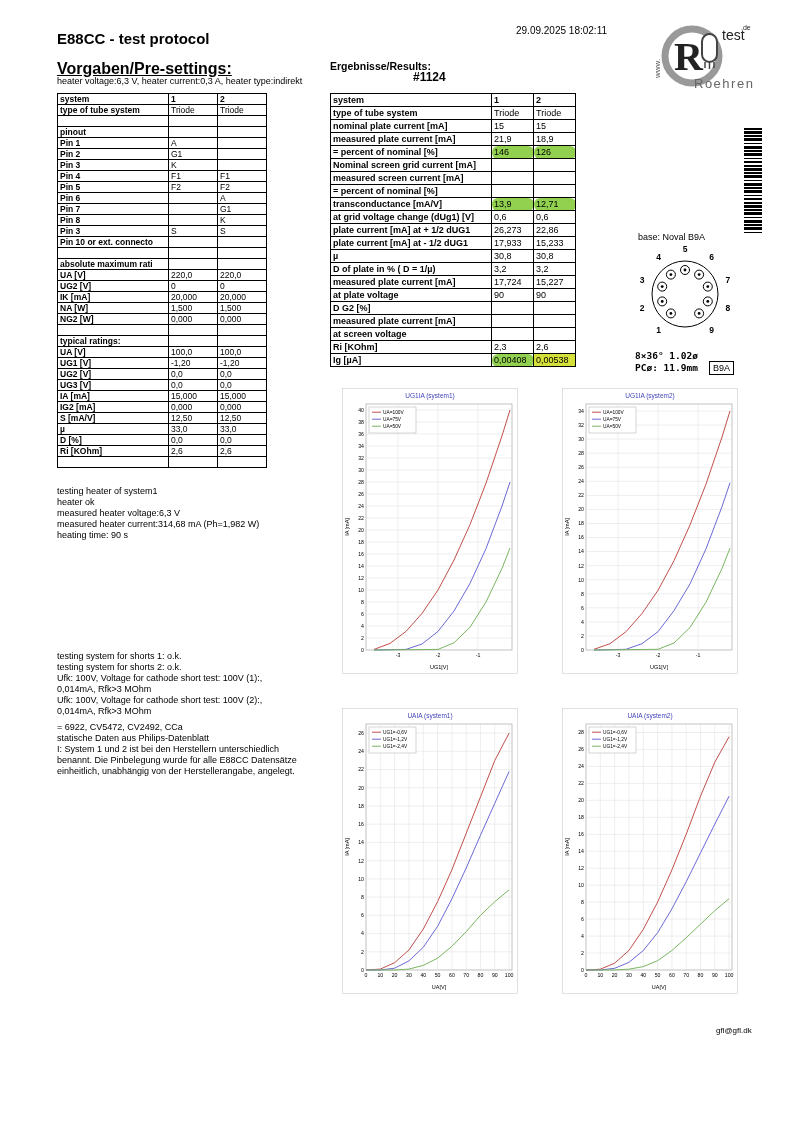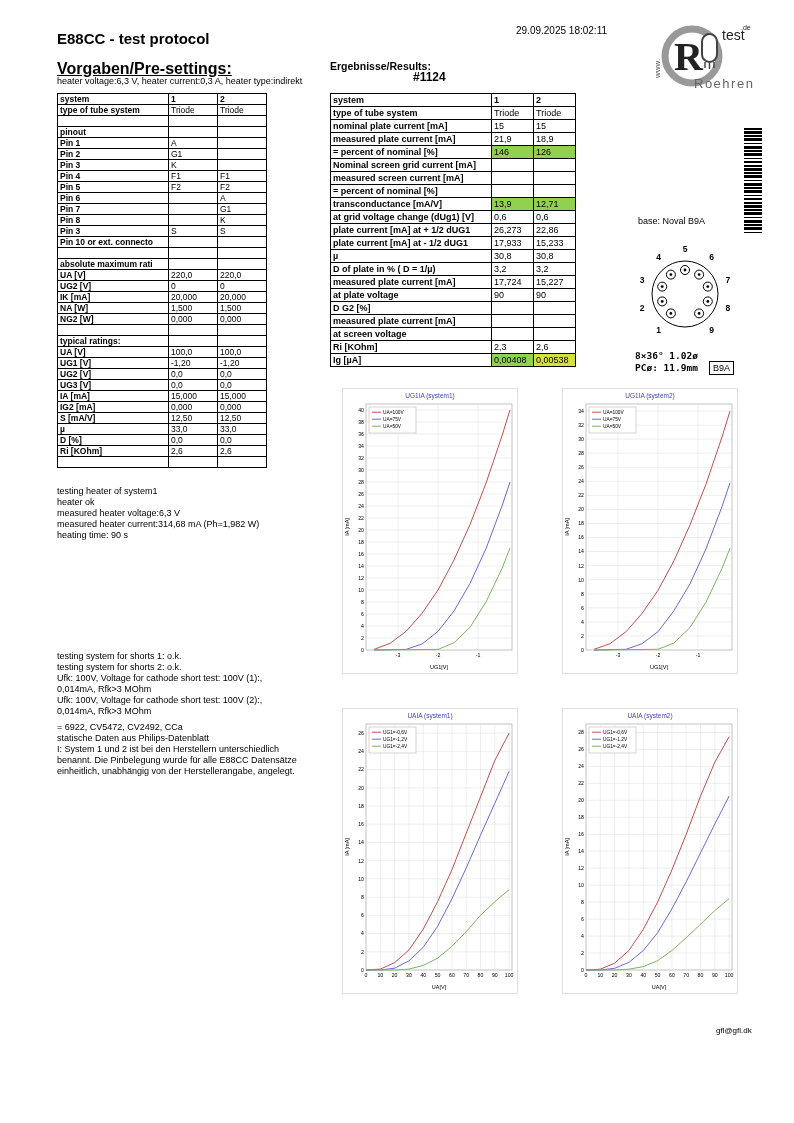--- a/index.html
+++ b/index.html
@@ -17,24 +17,24 @@
     background:repeating-linear-gradient(to bottom,#000 0px,#000 1.6px,#fff 1.6px,#fff 3px,#000 3px,#000 5.8px,#fff 5.8px,#fff 7.4px);}
   table{border-collapse:collapse;}
   .t-left{left:57px;top:93px;font-size:8.5px;}
   .t-left td{border:1px solid #000;padding:0 2px;height:10px;line-height:10px;white-space:nowrap;overflow:hidden;}
   .t-left td.lbl{width:106px;max-width:106px;font-weight:bold;}
   .t-left td.c{width:44px;max-width:44px;}
   .t-res{left:330px;top:93px;font-size:9px;}
   .t-res td{border:1px solid #000;padding:0 2px;height:12px;line-height:12px;white-space:nowrap;overflow:hidden;}
   .t-res td.lbl{width:156px;max-width:156px;font-weight:bold;}
   .t-res td.c{width:37px;max-width:37px;}
-  .hl-g{background:var(--hl-g,#92d050);}
+  .hl-g{background:var(--hl-g,#92d050);border-radius:6px;}
   .hl-y{background:var(--hl-y,#d6e03a);}
   .hdr{font-weight:bold;}
-  .base-label{left:638px;top:216px;font-size:9px;}
+  .base-label{left:638px;top:232px;font-size:9px;}
   .socket{left:633px;top:240px;}
   .dims{left:635px;top:350px;font-family:"DejaVu Sans Mono",monospace;font-size:9.5px;font-weight:bold;line-height:12px;}
   .socket-code{left:709px;top:361px;font-size:9px;font-weight:normal;border:1.5px solid #000;padding:0 3px;line-height:12px;}
   .note{left:57px;font-size:9px;line-height:11px;width:270px;}
   .n1{top:486px}.n2{top:568px}.n3{top:651px}.n4{top:722px}
   .chart{width:176px;height:286px;}
   .ch1{left:342px;top:388px}.ch2{left:562px;top:388px}
   .ch3{left:342px;top:708px}.ch4{left:562px;top:708px}
   .footer{left:57px;top:1032px;width:680px;text-align:center;font-size:10.5px;font-weight:bold;color:var(--navy,#000080);}
   .email{left:716px;top:1026px;font-size:8px;}

